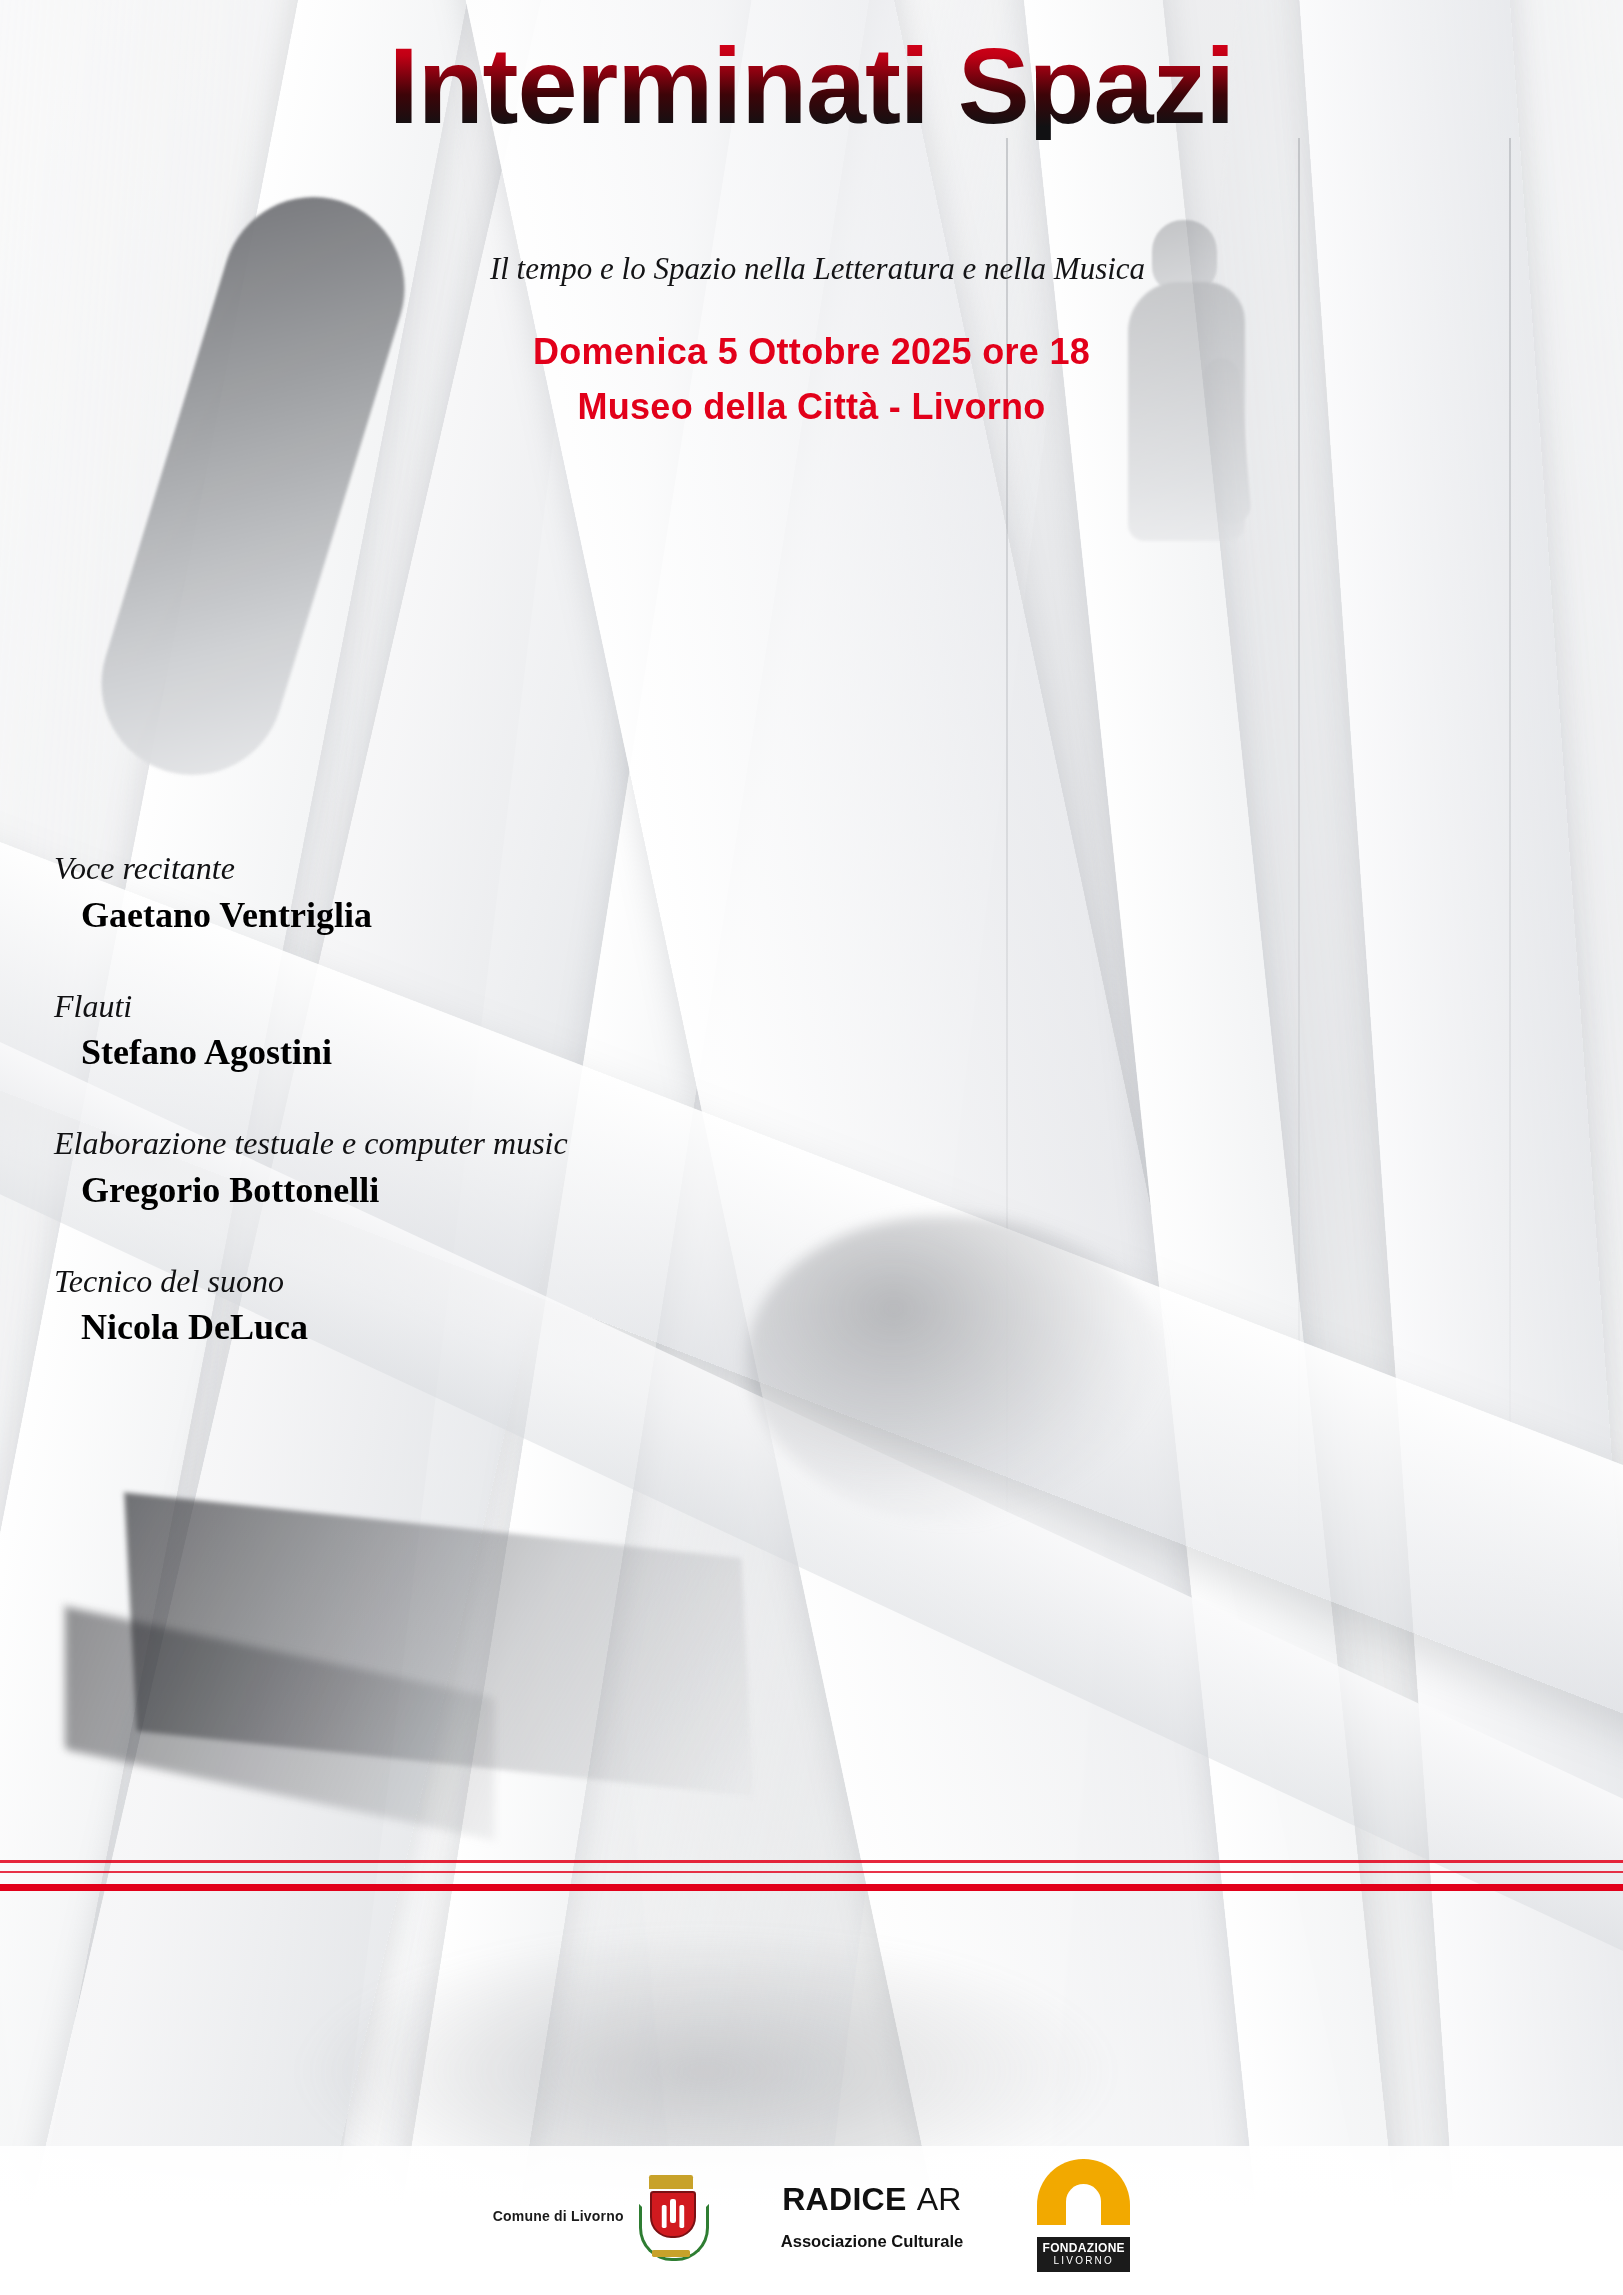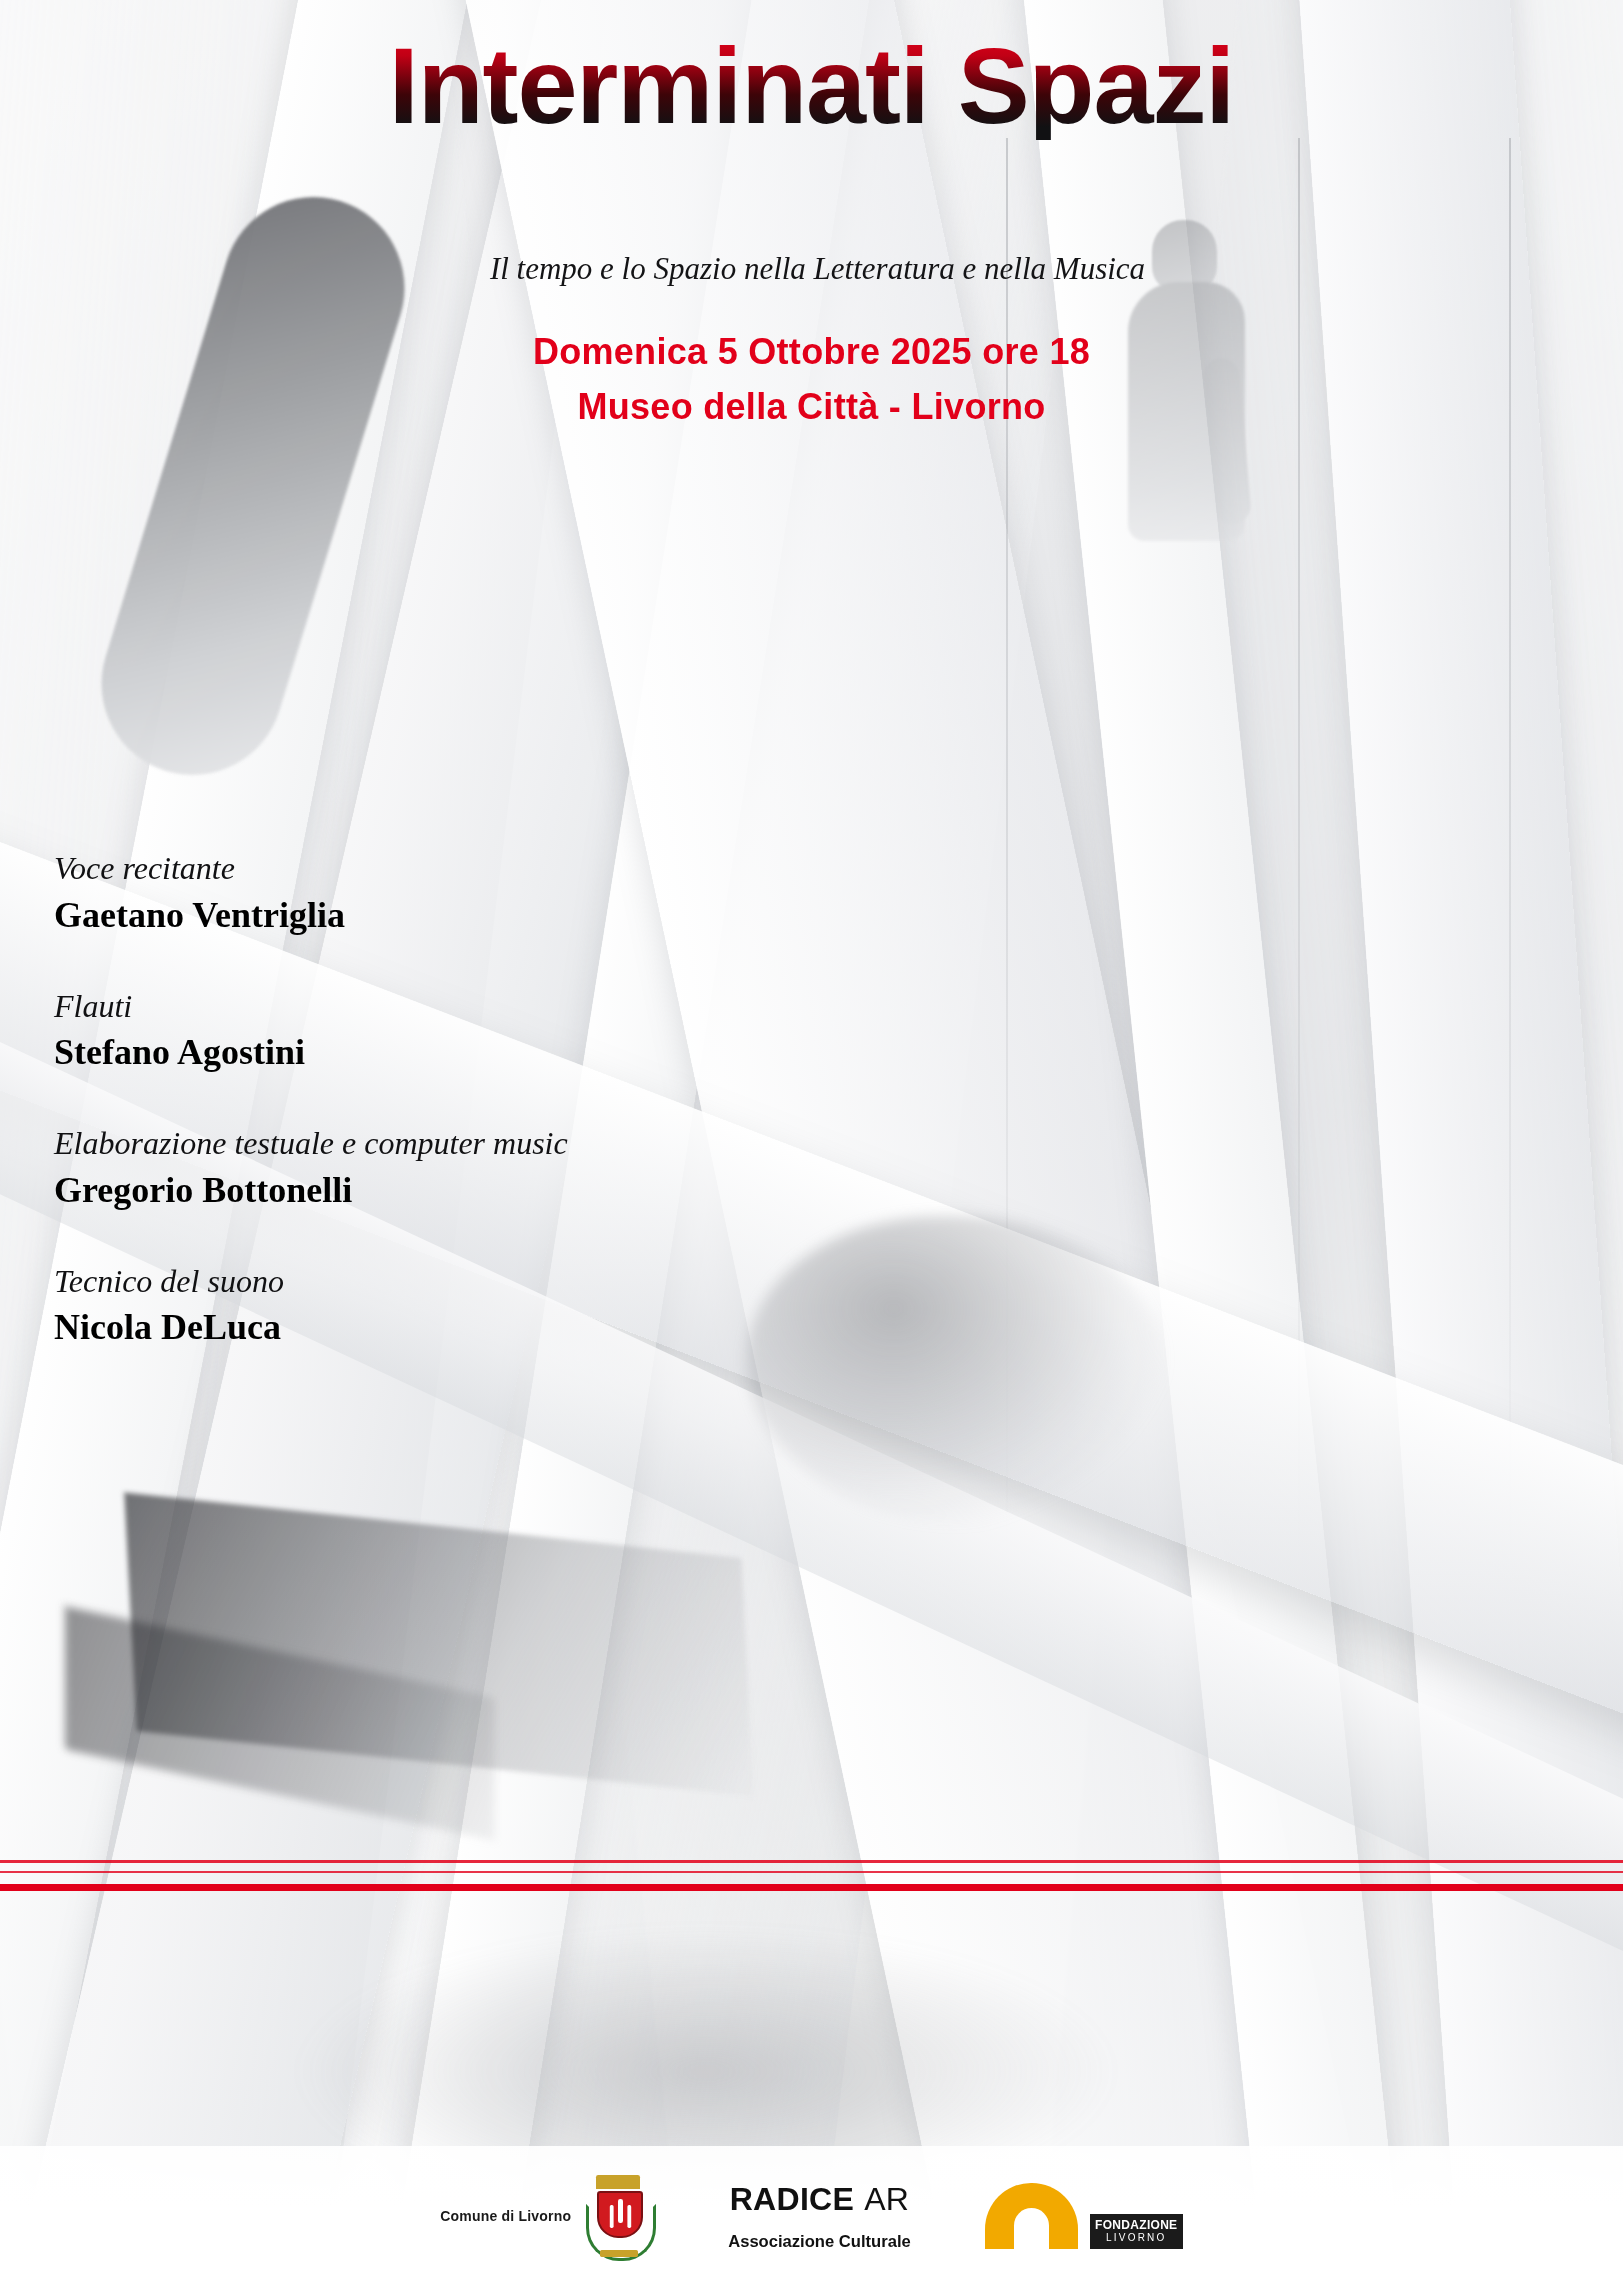--- a/index.html
+++ b/index.html
@@ -209,20 +209,21 @@
     font-style: italic;
     font-size: 32px;
     color: #111113;
     margin-bottom: 6.6px;
   }
   .credit .person {
     font-family: "Liberation Serif", serif;
     font-weight: 700;
     font-size: 36px;
     color: #000;
+    margin-left: 27px;
   }
 
   
   .rules {
     position: absolute;
     left: 0; right: 0;
     top: 1860px;
     height: 39px;
   }
   .rules .rule {
@@ -345,21 +346,21 @@
     color: #7e1b2e;
     font-size: 14.3px;
     letter-spacing: 1.4px;
     line-height: 1.45;
     z-index: 2;
     background: rgba(255,255,255,0.85);
     padding: 1.1px 3.3px;
   }
 
   .fondazione {
-    display: flex; flex-direction: row; align-items: flex-end;
+    display: flex; flex-direction: column; align-items: center;
   }
   .fond-mark {
     width: 93px; height: 66px;
     background: #f2a900;
     border-radius: 46px 46px 0 0;
     position: relative;
   }
   .fond-mark::after {
     content: "";
     position: absolute;

